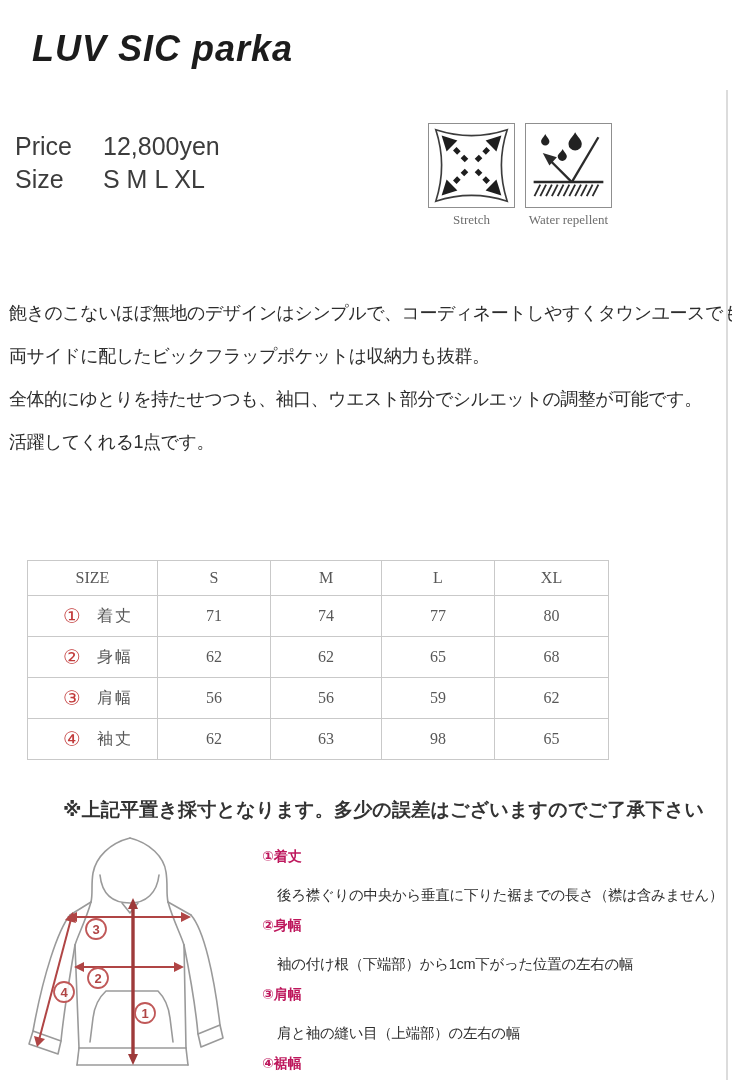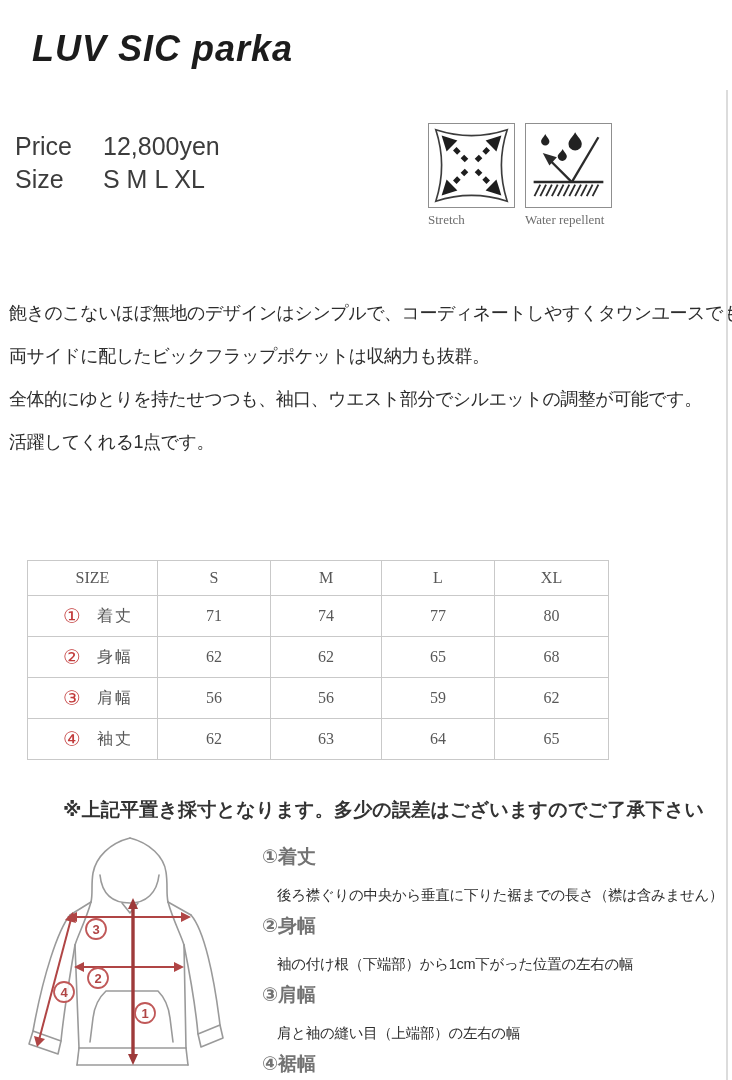--- a/index.html
+++ b/index.html
@@ -15,21 +15,21 @@
   
   .meta{position:absolute;left:15px;top:130px;font-size:25px;color:#3c3c3c;}
   .meta-row{line-height:33px;white-space:nowrap;}
   .meta-label{display:inline-block;width:88px;}
   
   .features{position:absolute;left:428px;top:123px;display:flex;gap:10px;}
   .feature{width:87px;}
   .feature-box{width:87px;height:85px;border:1.5px solid #8f8f8f;box-sizing:border-box;background:#fff;}
   .feature-box svg{width:100%;height:100%;display:block;}
   .feature-label{
-    margin-top:4px;font-family:"Liberation Serif","DejaVu Serif",serif;
+    margin-top:4px;text-align:center;font-family:"Liberation Serif","DejaVu Serif",serif;
     font-size:13px;color:#6e6e6e;white-space:nowrap;
   }
   
   .description{position:absolute;left:9px;top:292px;width:722px;}
   .desc-line{font-size:18px;letter-spacing:-0.5px;line-height:43px;color:#2d2d2d;font-weight:500;white-space:nowrap;}
   
   .size-table{
     position:absolute;left:27px;top:560px;width:581px;border-collapse:collapse;table-layout:fixed;
     font-family:"Liberation Serif","DejaVu Serif",serif;color:#585858;
   }
@@ -40,21 +40,21 @@
   .size-table .num{color:#c23b3b;font-size:20px;vertical-align:-2px;margin-right:16px;font-family:"DejaVu Sans",sans-serif;}
   .size-table .rowlabel{font-size:16px;color:#585858;letter-spacing:2px;}
   col.c0{width:130px;} col.c1{width:113px;} col.c2{width:111px;} col.c3{width:113px;} col.c4{width:114px;}
   
   .note{position:absolute;left:63px;top:797px;font-size:19px;font-weight:700;color:#333;white-space:nowrap;letter-spacing:0.2px;}
   
   .diagram{position:absolute;left:18px;top:835px;width:245px;height:245px;}
   
   .measure-list{position:absolute;left:262px;top:845px;width:465px;}
   .measure-item{margin-bottom:9px;}
-  .measure-title{font-size:19px;font-weight:700;color:#737373;line-height:23px;white-space:nowrap;}
+  .measure-title{font-size:14px;font-weight:700;color:#be185d;line-height:23px;white-space:nowrap;}
   .measure-desc{font-size:14.5px;color:#2e2e2e;line-height:20px;padding-left:15px;margin-top:17px;white-space:nowrap;letter-spacing:-0.3px;}
   
   .edge-line{position:absolute;left:726px;top:90px;width:2px;height:990px;background:#dcdcdc;}
 </style>
 </head>
 <body>
 
 <div class="page">
 
   <h1 class="title">LUV SIC parka</h1>
@@ -163,21 +163,21 @@
         <td class="rowhead"><span class="num">③</span><span class="rowlabel">肩幅</span></td>
         <td>56</td>
         <td>56</td>
         <td>59</td>
         <td>62</td>
       </tr>
       <tr>
         <td class="rowhead"><span class="num">④</span><span class="rowlabel">袖丈</span></td>
         <td>62</td>
         <td>63</td>
-        <td>64</td>
+        <td>98</td>
         <td>65</td>
       </tr>
     </tbody>
   </table>
 
   <div class="note">※上記平置き採寸となります。多少の誤差はございますのでご了承下さい</div>
 
   <svg class="diagram" viewBox="0 0 245 245">
 
     <g fill="none" stroke="#9a9a9a" stroke-width="1.6" stroke-linejoin="round" stroke-linecap="round">

